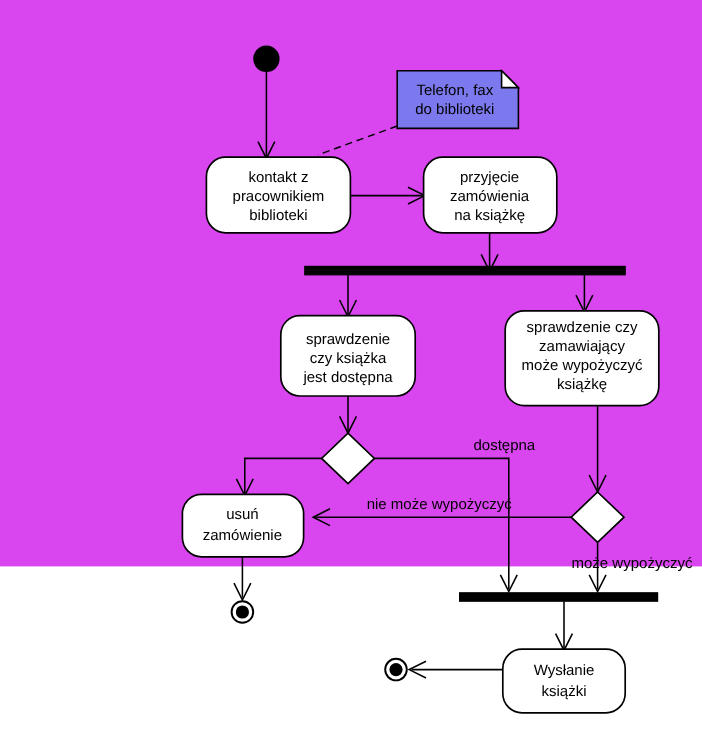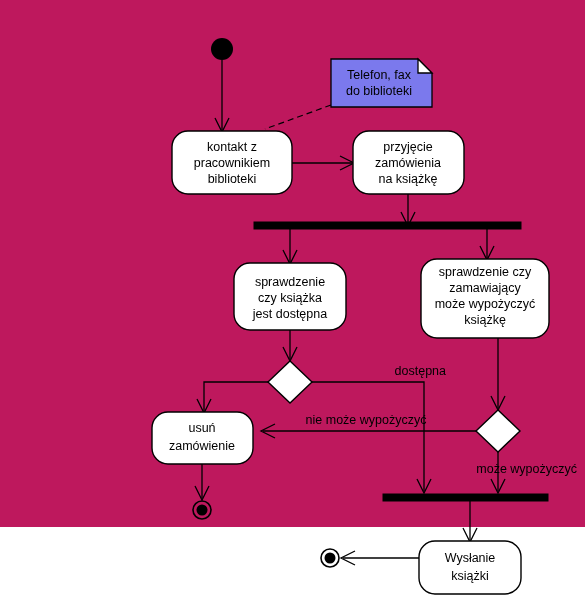--- a/index.html
+++ b/index.html
@@ -9,22 +9,22 @@
   }
   body {
     width: 585px;
     height: 610px;
     font-family: "Liberation Sans", sans-serif;
     overflow: hidden;
   }
   #diagram-root {
     position: relative;
     width: 585px;
-    height: 527px;
-    background: #be185d;
+    height: 472px;
+    background: #d946ef;
     text-decoration: underline;
   }
   svg.diagram {
     display: block;
     width: 585px;
     height: 610px;
   }
   .node-shape {
     fill: #ffffff;
     stroke: #000000;

